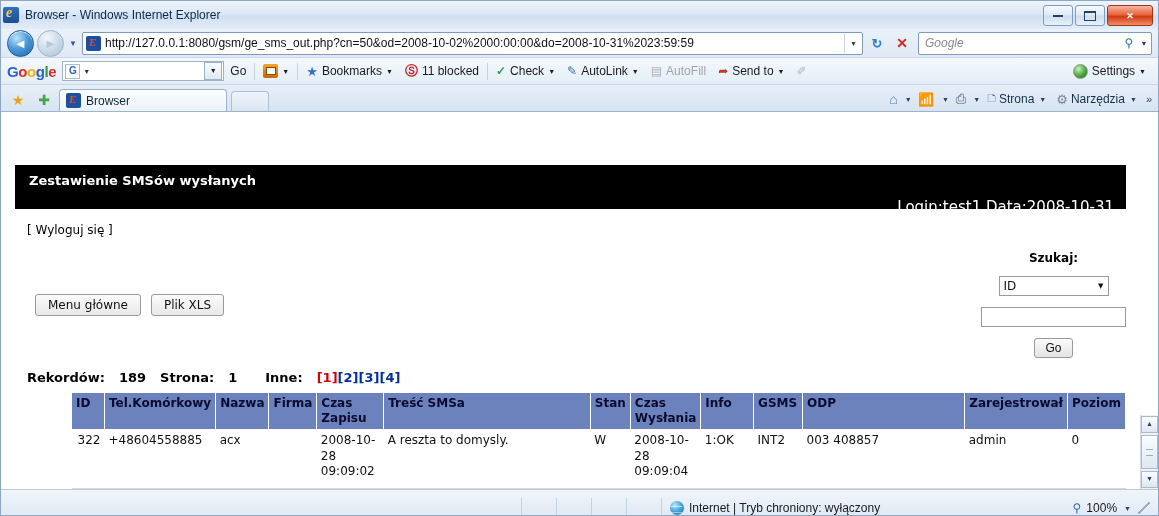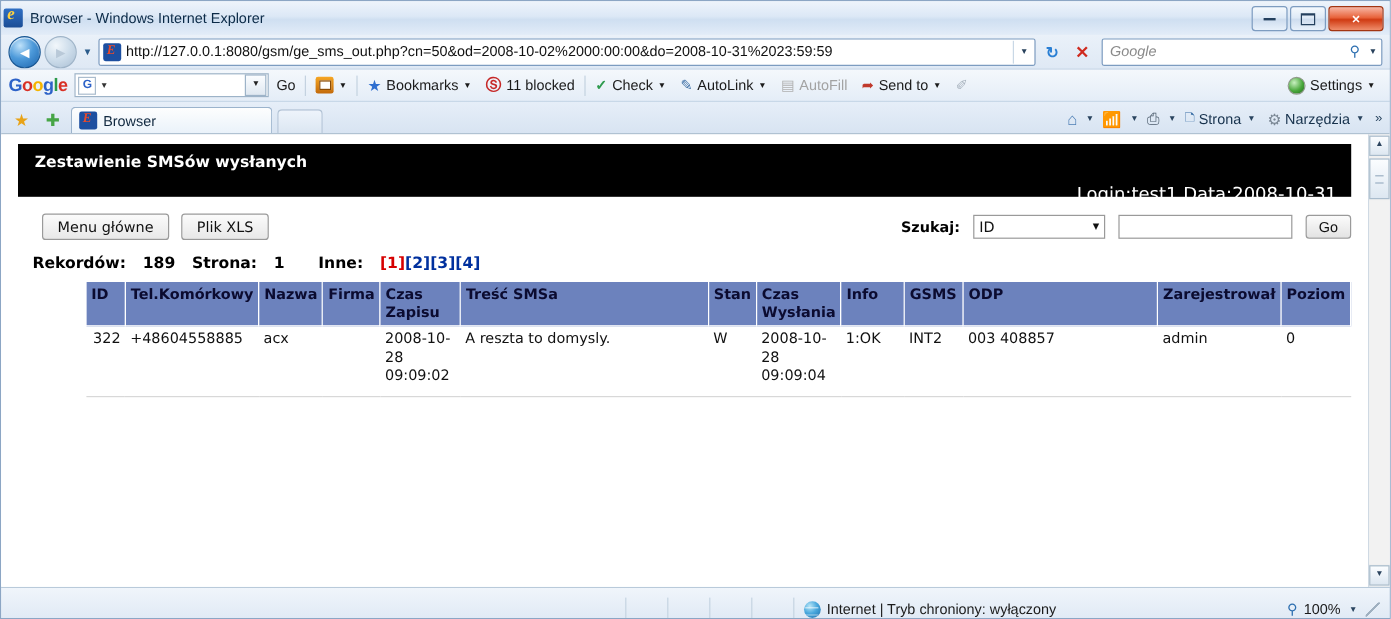--- a/index.html
+++ b/index.html
@@ -150,21 +150,21 @@
     border:1px solid #aebfd2;border-bottom:none;border-radius:4px 4px 0 0;
   }
   .cmdbar{margin-left:auto;display:flex;align-items:center;gap:2px;padding-right:6px;height:24px;}
   .cmditem{display:flex;align-items:center;gap:3px;padding:0 3px;white-space:nowrap;font-size:12px;color:#16314c;}
   .cmdcaret{font-size:7px;color:#2a445f;padding:0 2px;}
   .chev{font-size:11px;color:#2a445f;padding-left:2px;}
 
   
   .viewport{
     flex:1 1 auto;display:flex;min-height:0;
-    background:#fff;border-top:1px solid #9fb3c8;
+    background:#fff;border-top:1px solid #9fb3c8;align-items:flex-end;
   }
   .page{
     flex:1 1 auto;overflow:hidden;position:relative;background:#fff;
     font-family:"DejaVu Sans", sans-serif;
   }
   .page-inner{padding:8px 0 0 0;}
   .banner{
     margin:0 14px;background:#000;color:#fff;height:44px;
     display:flex;align-items:flex-start;justify-content:space-between;
     box-sizing:border-box;padding:8px 12px 0 14px;
@@ -174,21 +174,21 @@
   .logout{margin:14px 0 0 26px;font-size:12px;color:#000;}
   .toolrow{
     display:flex;align-items:center;margin:14px 14px 0 14px;
   }
   .btn{
     font-family:"DejaVu Sans", sans-serif;font-size:12px;
     padding:3px 12px;background:linear-gradient(180deg,#fbfbfb,#e8e8e8);
     border:1px solid #9a9a9a;border-radius:3px;color:#111;margin-left:20px;
   }
   .btn + .btn{margin-left:10px;}
-  .searchgrp{margin-left:auto;display:flex;align-items:center;gap:11px;}
+  .searchgrp{margin-left:auto;display:flex;align-items:center;gap:11px;flex-direction:column;}
   .searchgrp .lbl{font-size:12px;font-weight:bold;color:#000;}
   .sel{
     width:110px;height:20px;background:#fff;border:1px solid #9a9a9a;
     display:flex;align-items:center;padding:0 4px;font-size:12px;color:#111;
     box-sizing:border-box;
   }
   .sel .v{flex:1;}
   .sel .c{font-size:7px;}
   .txt{
     width:145px;height:20px;background:#fff;border:1px solid #9a9a9a;box-sizing:border-box;
@@ -473,20 +473,21 @@
 
   <div class="viewport">
     <div class="page">
       <div class="page-inner">
 
         <div class="banner">
           <span class="banner-title">Zestawienie SMSów wysłanych</span>
           <span class="banner-right">Login:test1 Data:2008-10-31</span>
         </div>
 
+        <div class="logout">[ Wyloguj się ]</div>
 
         <div class="toolrow">
           <button class="btn">Menu główne</button>
           <button class="btn">Plik XLS</button>
 
           <div class="searchgrp">
             <span class="lbl">Szukaj:</span>
             <div class="sel">
               <span class="v">ID</span>
               <span class="c">▼</span>

